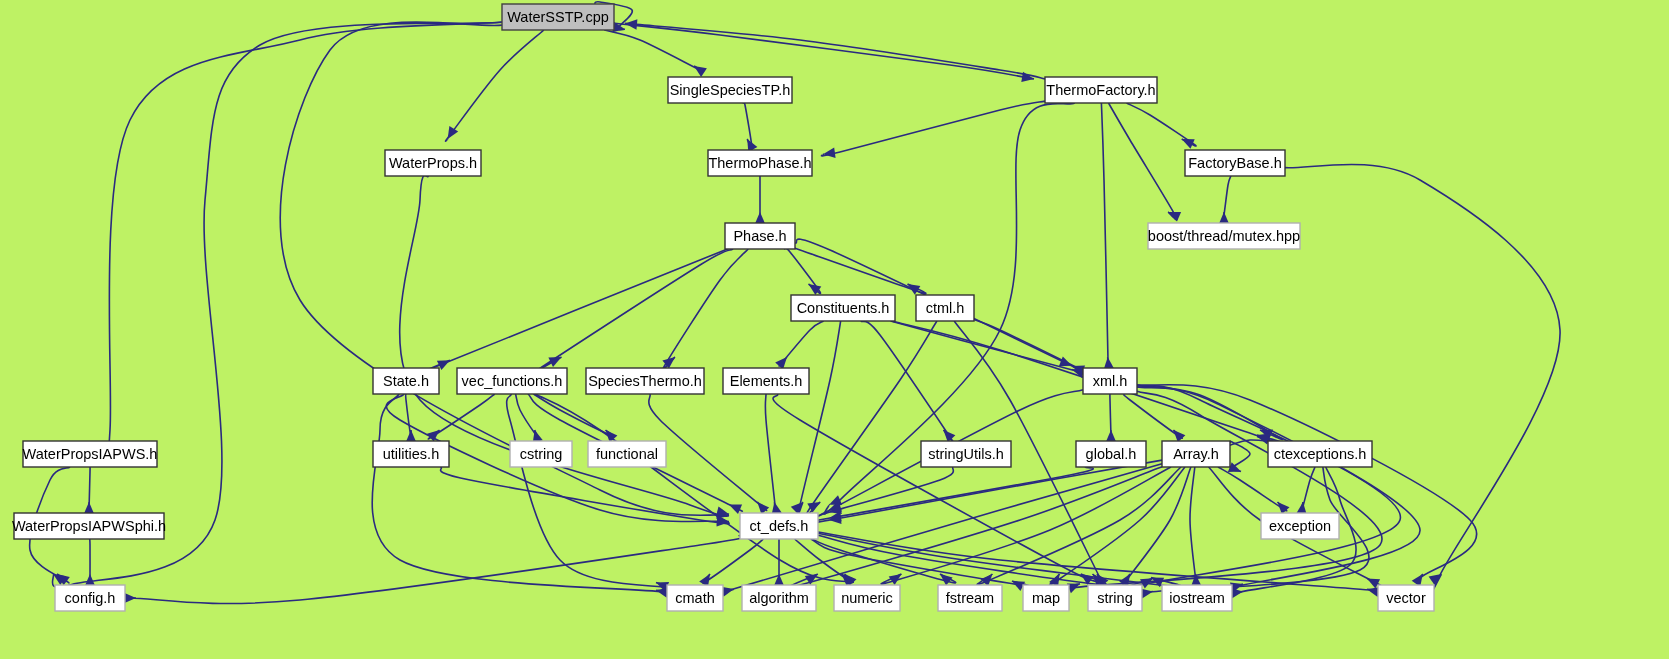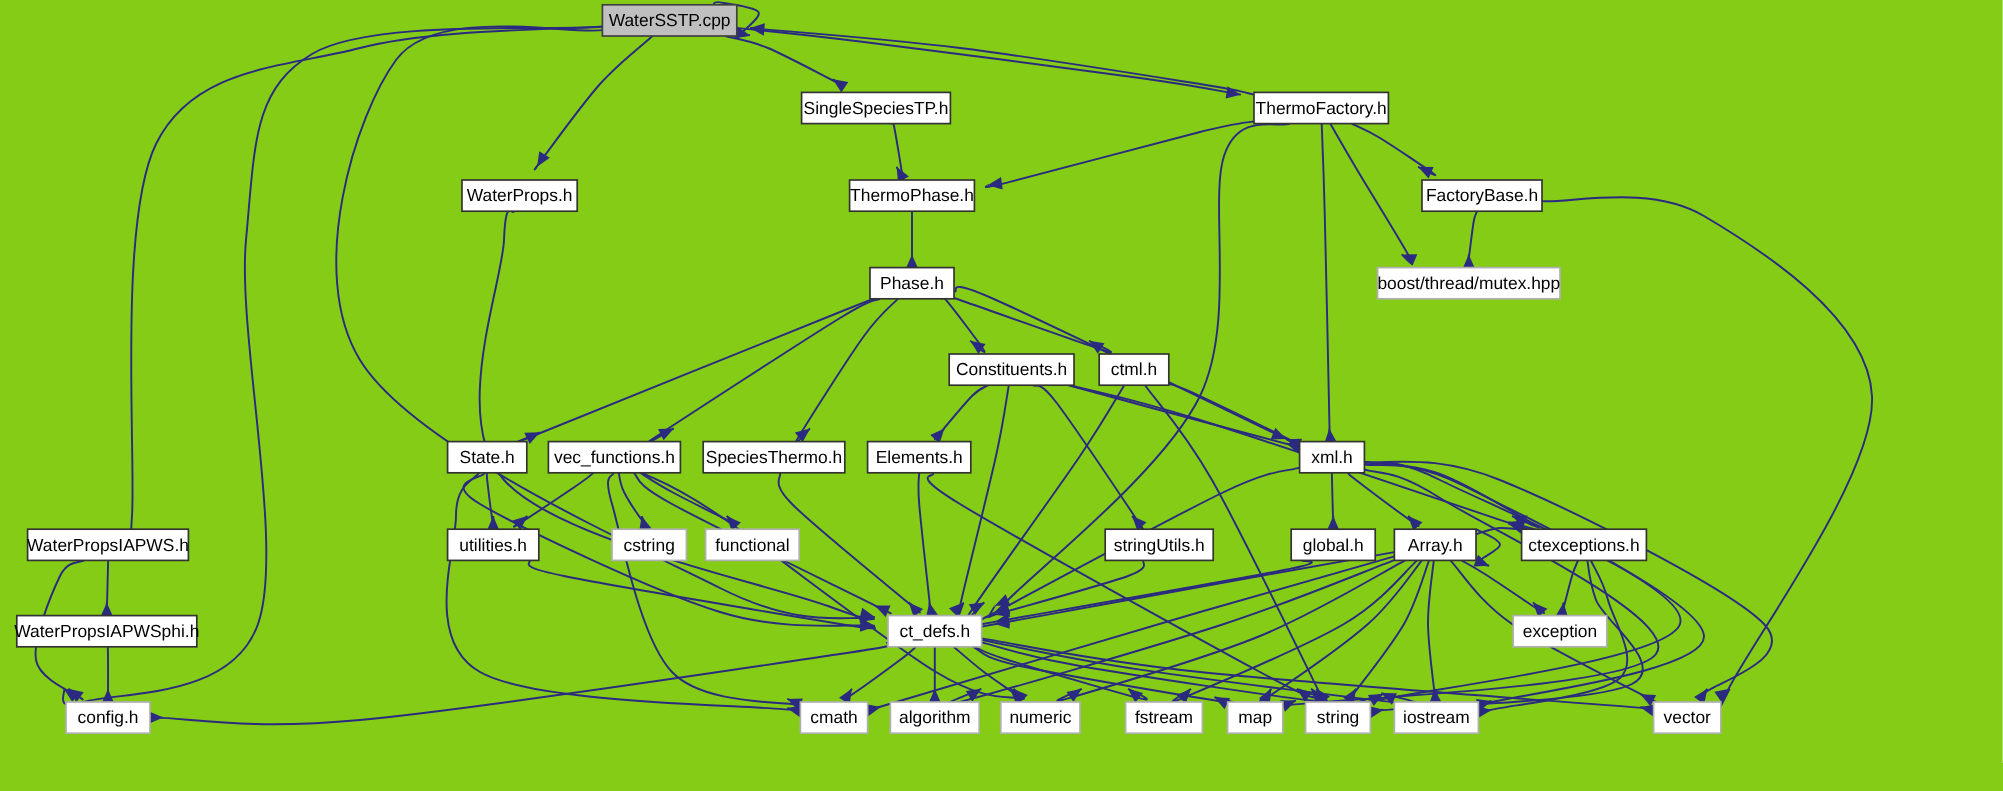--- a/index.html
+++ b/index.html
@@ -7,21 +7,21 @@
     padding: 0;
     background: #ffffff;
   }
   body {
     font-family: "Liberation Sans", sans-serif;
   }
   #graph-root {
     position: relative;
     width: 1669px;
     height: 659px;
-    background: #84cc16;
+    background: #bef264;
     overflow: hidden;
   }
   svg#graph-canvas {
     position: absolute;
     top: 0;
     left: 0;
     width: 1669px;
     height: 659px;
     display: block;
   }

